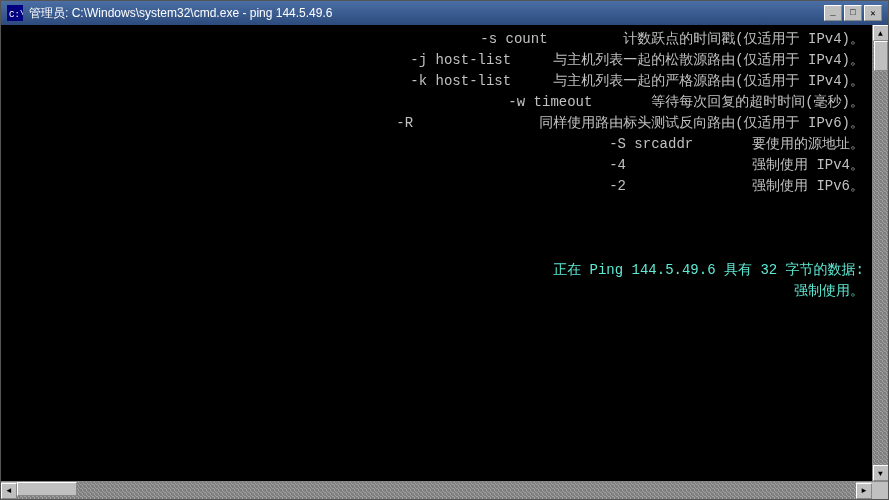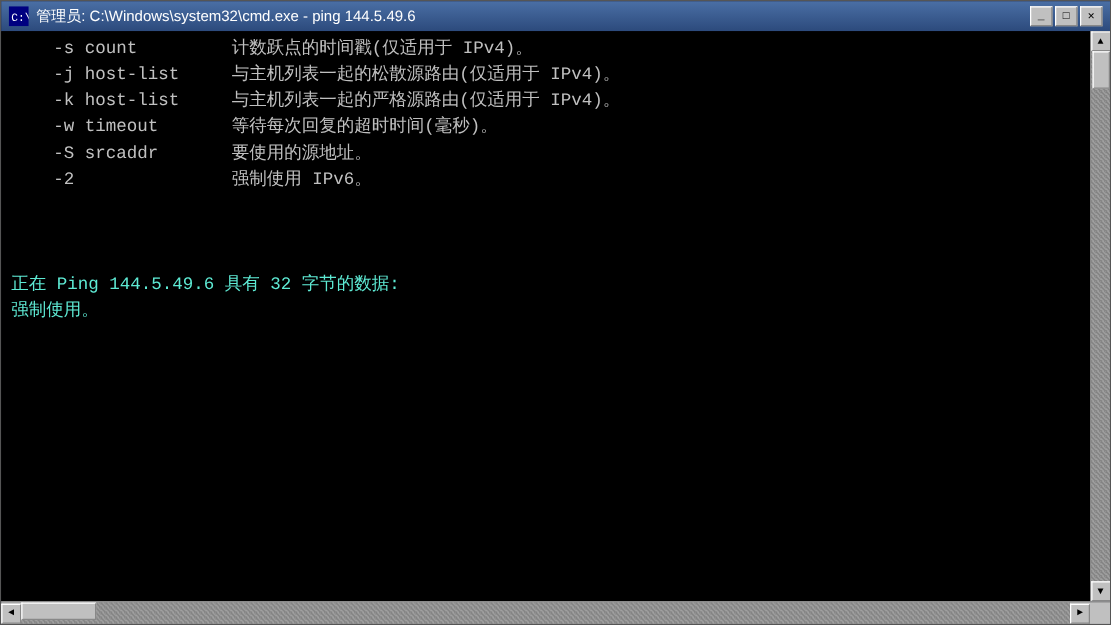--- a/index.html
+++ b/index.html
@@ -70,20 +70,21 @@
 
     .tb-btn.close-btn {
       background: #c0c0c0;
     }
 
     .content-area {
       display: flex;
       flex: 1;
       background: #000000;
       overflow: hidden;
+      text-align: right;
     }
 
     .terminal {
       flex: 1;
       background: #000000;
       color: #c0c0c0;
       font-family: 'Courier New', Courier, monospace;
       font-size: 14px;
       padding: 4px 8px;
       overflow: hidden;
@@ -238,21 +239,23 @@
     </div>
   </div>
 
   <div class="content-area">
 
     <div class="terminal">
       <div class="line">    -s count         计数跃点的时间戳(仅适用于 IPv4)。</div>
       <div class="line">    -j host-list     与主机列表一起的松散源路由(仅适用于 IPv4)。</div>
       <div class="line">    -k host-list     与主机列表一起的严格源路由(仅适用于 IPv4)。</div>
       <div class="line">    -w timeout       等待每次回复的超时时间(毫秒)。</div>
+      <div class="line">    -R               同样使用路由标头测试反向路由(仅适用于 IPv6)。</div>
       <div class="line">    -S srcaddr       要使用的源地址。</div>
+      <div class="line">    -4               强制使用 IPv4。</div>
       <div class="line">    -2               强制使用 IPv6。</div>
       <div class="empty-line"></div>
       <div class="empty-line"></div>
       <div class="empty-line"></div>
       <div class="line ping-output">正在 Ping 144.5.49.6 具有 32 字节的数据:</div>
       <div class="line ping-output">强制使用。</div>
     </div>
 
     <div class="scrollbar">
       <div class="scroll-arrow">▲</div>

